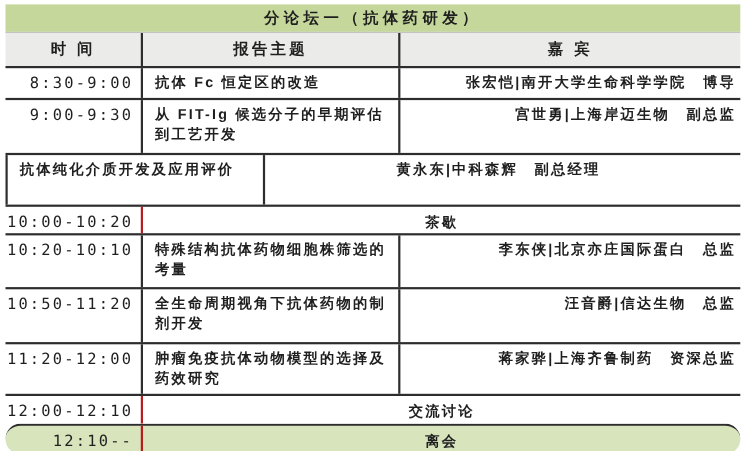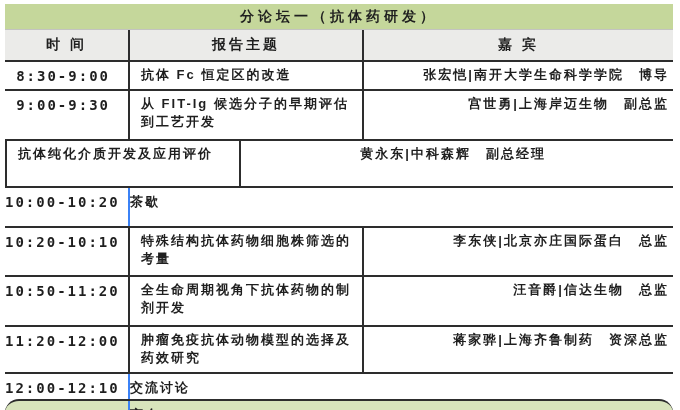--- a/index.html
+++ b/index.html
@@ -9,35 +9,35 @@
 
   .title-band { height:25px; background:#c5d79b; text-align:center;
                 font-weight:bold; font-size:14px; letter-spacing:4px; padding-top:4px; }
 
   .row { display:flex; border-top:2px solid #2d2d2d; background:#ffffff; }
   .row.colheader { background:#ebebe9; border-top:1px solid #c3c3c0; height:31px; }
 
   .c1 { width:123px; flex:none; }
   .c2 { width:234px; flex:none; border-left:2px solid #2d2d2d; }
   .c3 { width:311px; flex:none; border-left:2px solid #2d2d2d;text-align:right; }
-  .cm { width:545px; flex:none; border-left:2px solid #3b82f6; text-align:left;
+  .cm { width:545px; flex:none; border-left:2px solid #b91c1c; text-align:center;
         font-weight:bold; font-size:13px; letter-spacing:2px; padding-top:5px; }
 
   .th { text-align:center; font-weight:bold; font-size:14px;
         letter-spacing:3px; padding-top:6px; }
 
-  .time  { text-align:right; padding:6px 18px 0 0; white-space:nowrap;
+  .time  { text-align:right; padding:6px 7px 0 0; white-space:nowrap;
            font-family:"DejaVu Sans Mono","Liberation Mono",monospace;
-           font-weight:bold; font-size:14px; letter-spacing:2px; }
+           font-weight:normal; font-size:14px; letter-spacing:2px; }
   .topic { padding:4px 10px 0 11px; font-weight:bold; font-size:13px;
            letter-spacing:2px; line-height:17.5px; }
   .guest { padding:4px 4px 0 10px; font-weight:bold; font-size:13px;
            letter-spacing:2px; line-height:17.5px; }
 
-  .h29{height:29px} .h46{height:50px} .h47{height:47px} .h26{height:40px}
+  .h29{height:29px} .h46{height:50px} .h47{height:47px} .h26{height:26px}
   .h49{height:49px} .h27{height:27px} .h28{height:28px}
 
   .row.footer-green { background:#d8e4bc;border-radius:14px; }
 </style>
 </head>
 <body>
 
 <div class="agenda">
 
   <div class="title-band">分论坛一（抗体药研发）</div>

